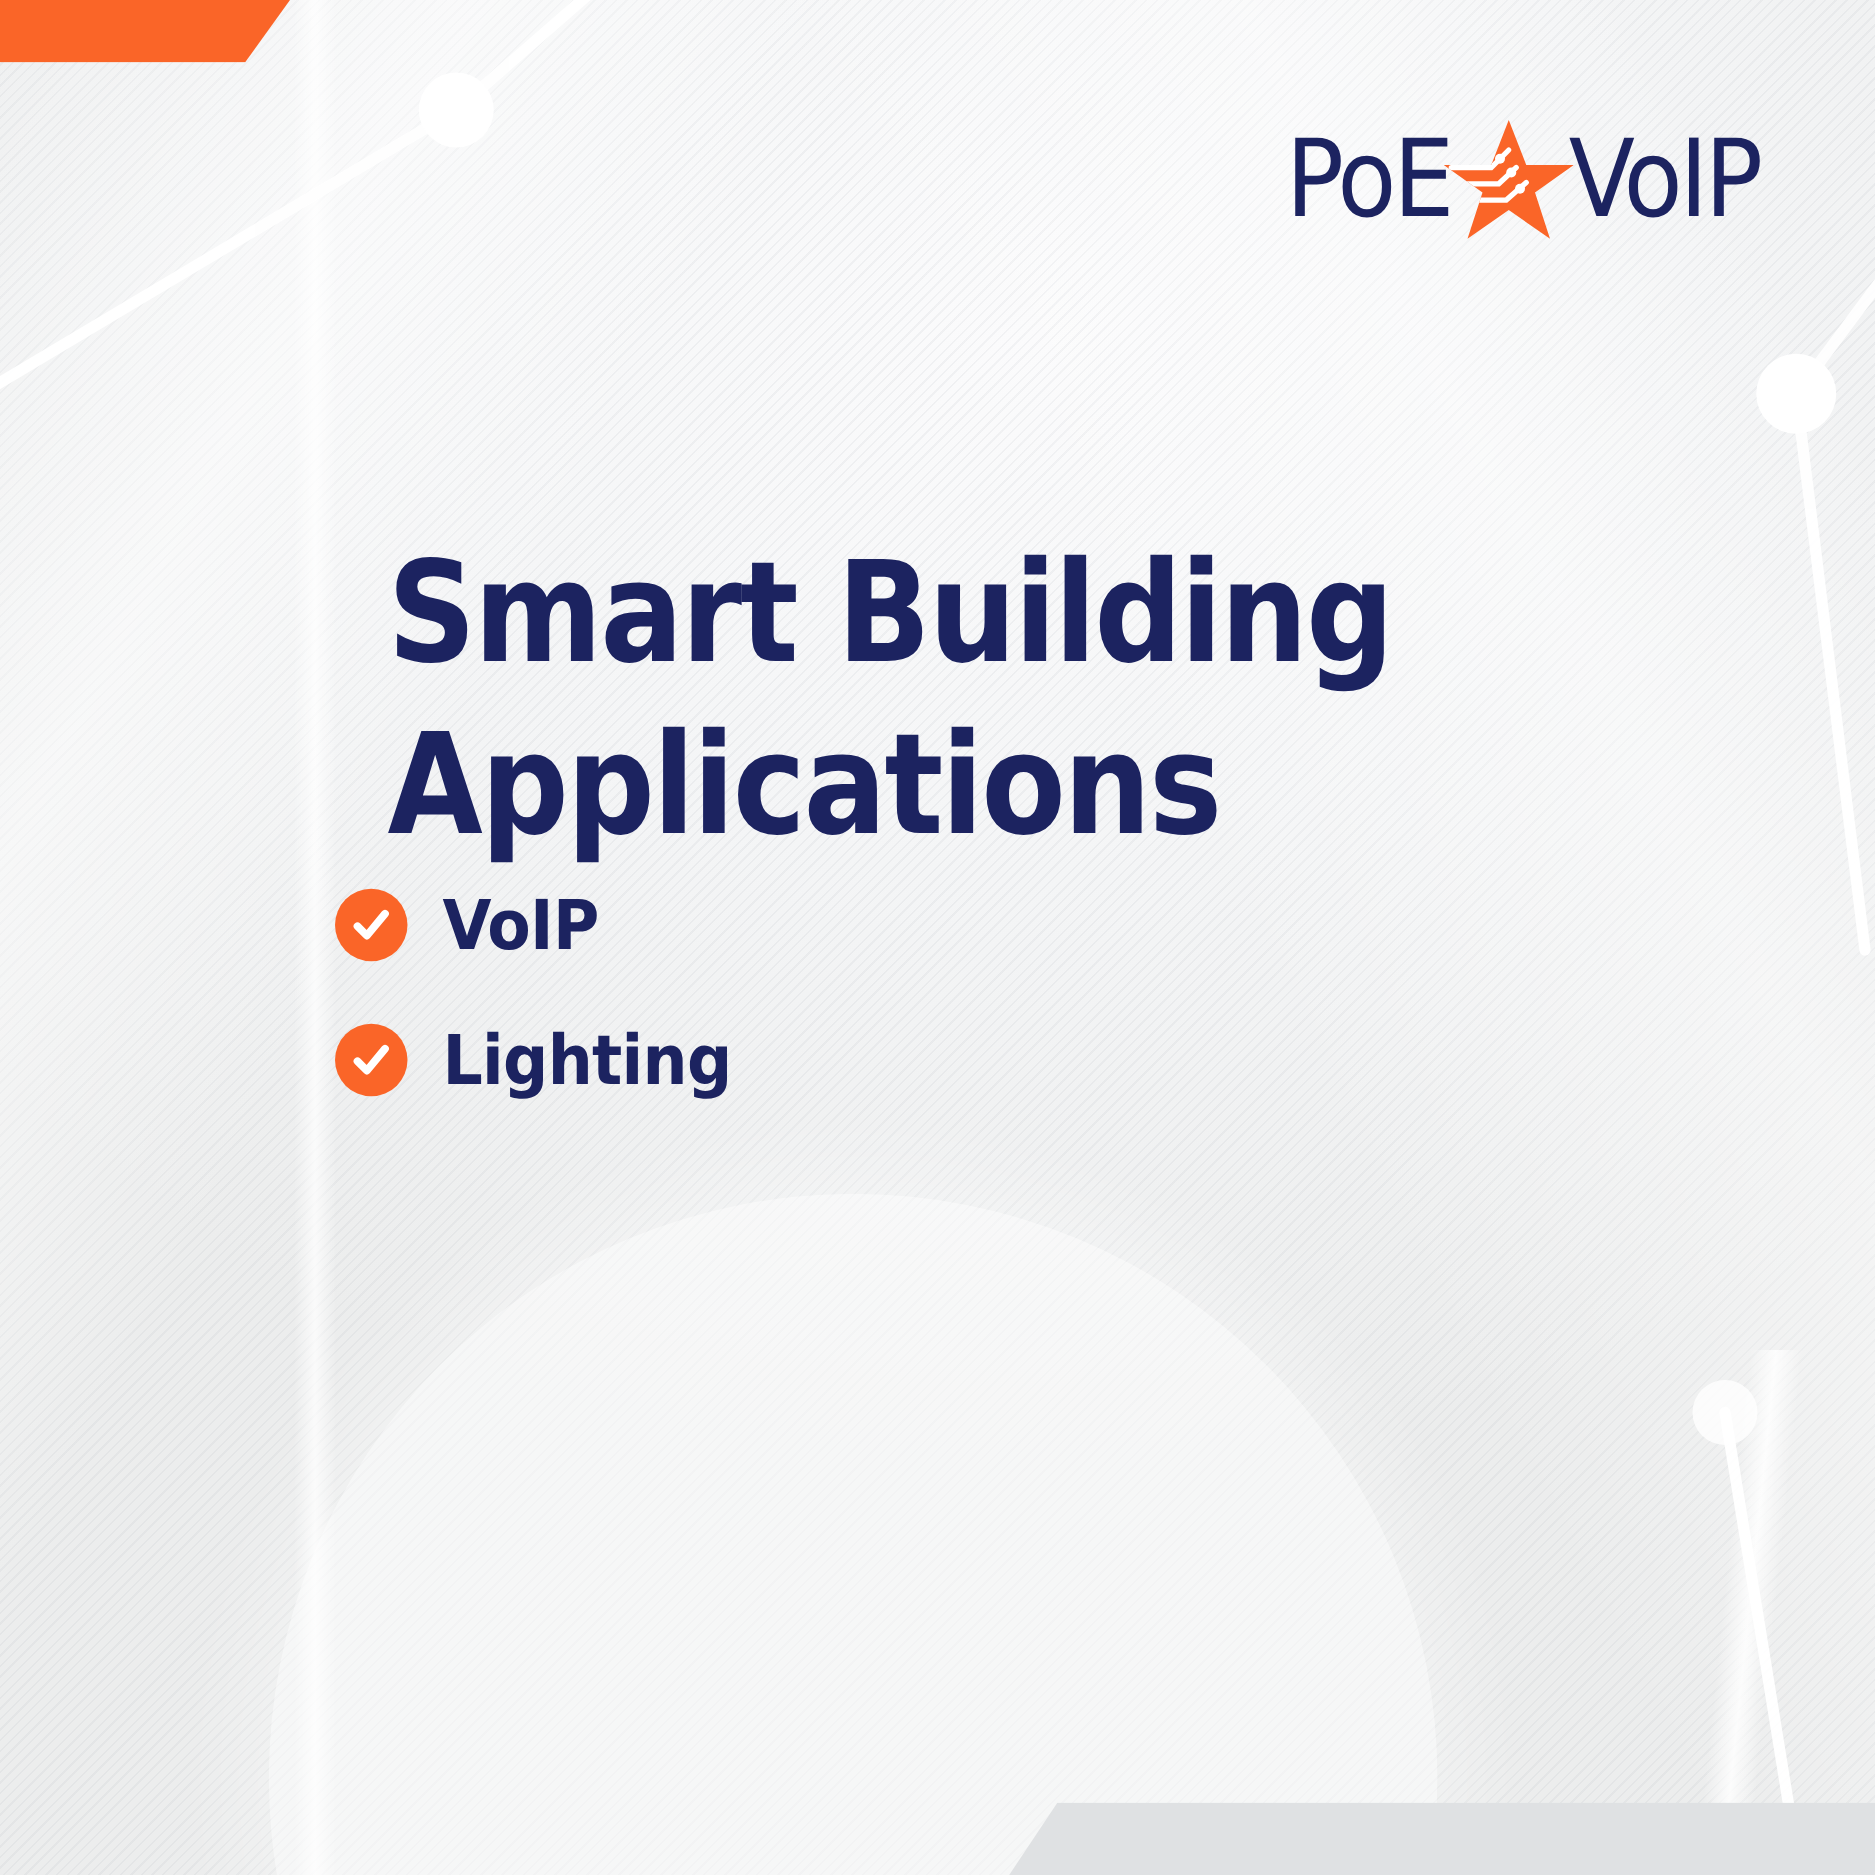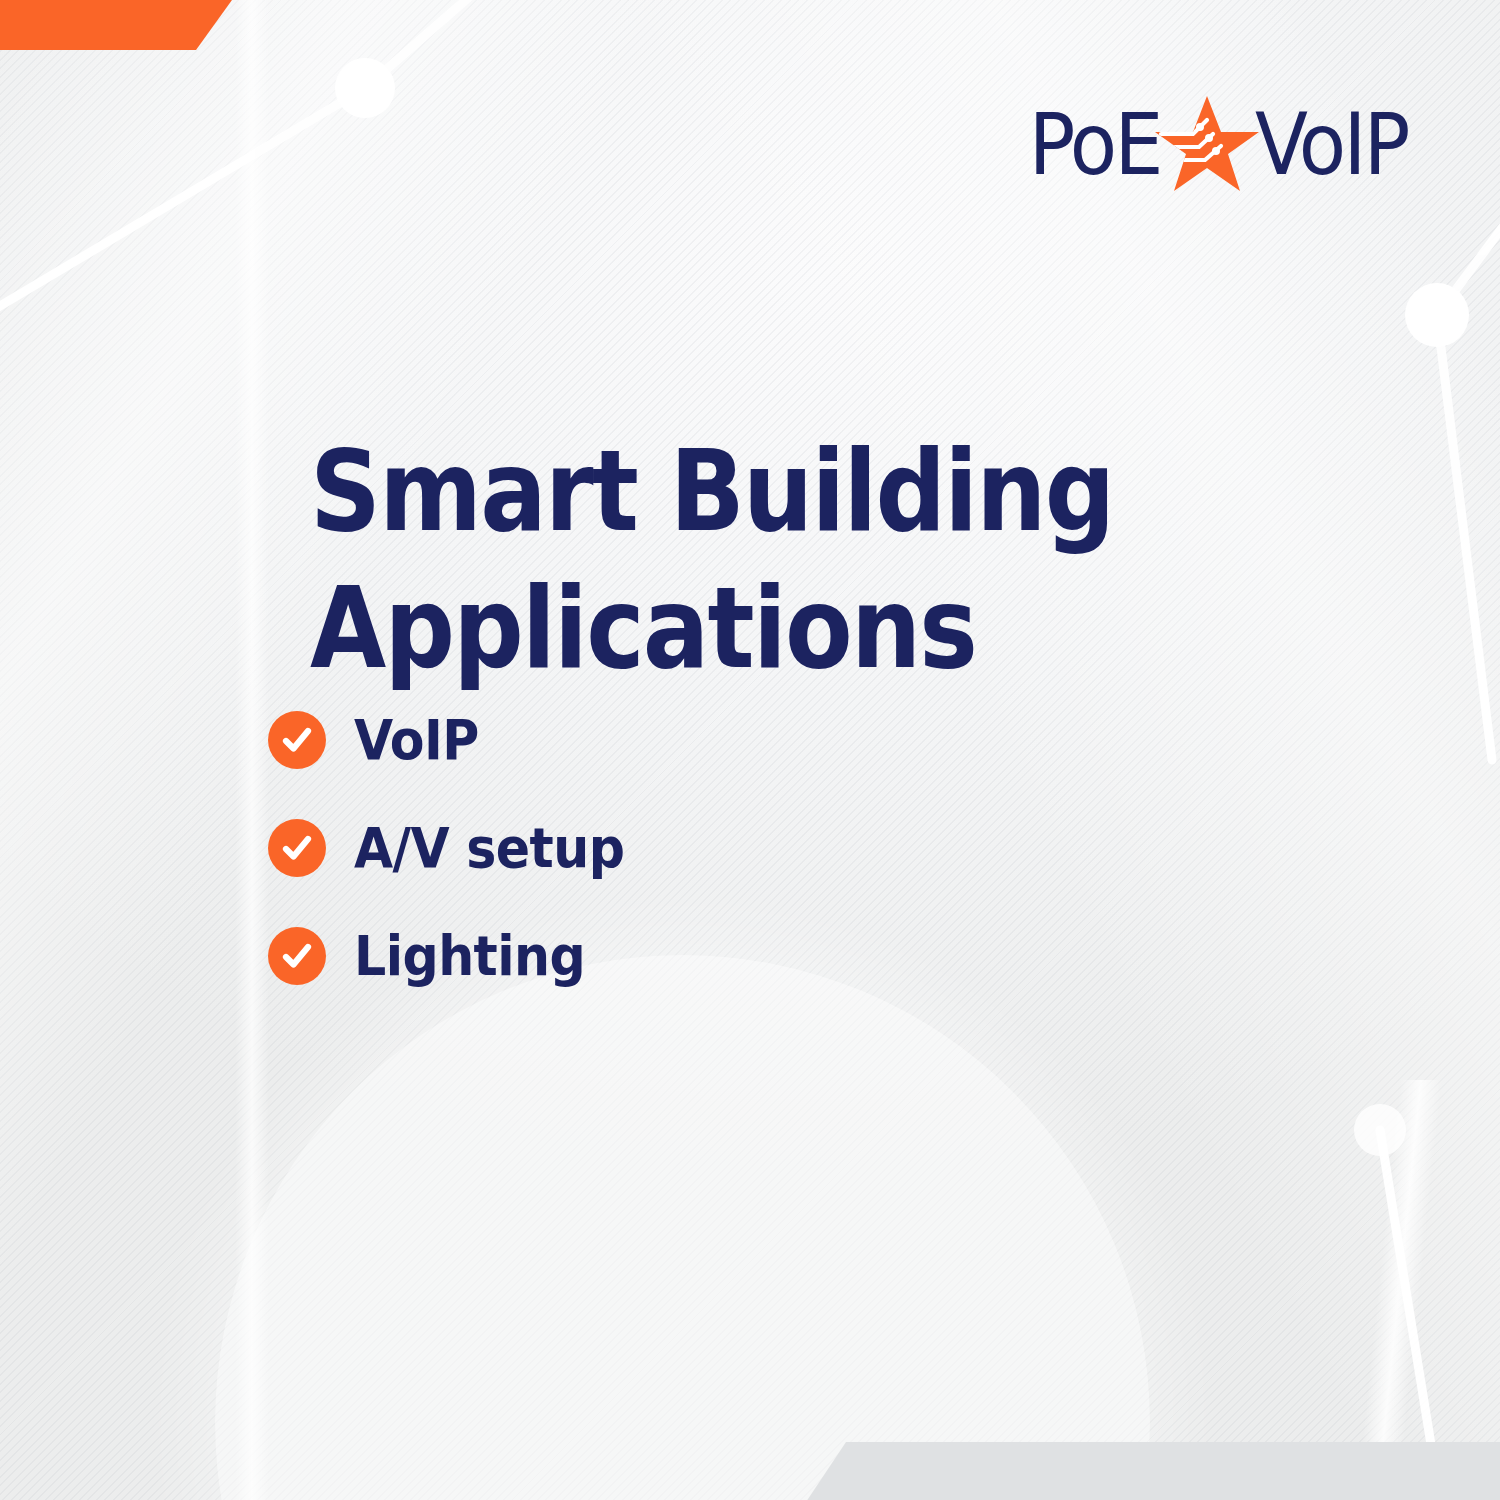--- a/index.html
+++ b/index.html
@@ -256,28 +256,20 @@
     <li class="check-item">
       <span class="check-badge">
         <svg width="34" height="34" viewBox="0 0 34 34" aria-hidden="true">
           <path d="M6 18 L13.5 25.5 L28 8" stroke="#ffffff" stroke-width="6.2" fill="none" stroke-linecap="round" stroke-linejoin="round"></path>
         </svg>
       </span>
       <span class="check-label">VoIP</span>
     </li>
 
 
-    <li class="check-item">
-      <span class="check-badge">
-        <svg width="34" height="34" viewBox="0 0 34 34" aria-hidden="true">
-          <path d="M6 18 L13.5 25.5 L28 8" stroke="#ffffff" stroke-width="6.2" fill="none" stroke-linecap="round" stroke-linejoin="round"></path>
-        </svg>
-      </span>
-      <span class="check-label">A/V setup</span>
-    </li>
 
 
     <li class="check-item">
       <span class="check-badge">
         <svg width="34" height="34" viewBox="0 0 34 34" aria-hidden="true">
           <path d="M6 18 L13.5 25.5 L28 8" stroke="#ffffff" stroke-width="6.2" fill="none" stroke-linecap="round" stroke-linejoin="round"></path>
         </svg>
       </span>
       <span class="check-label">Lighting</span>
     </li>

